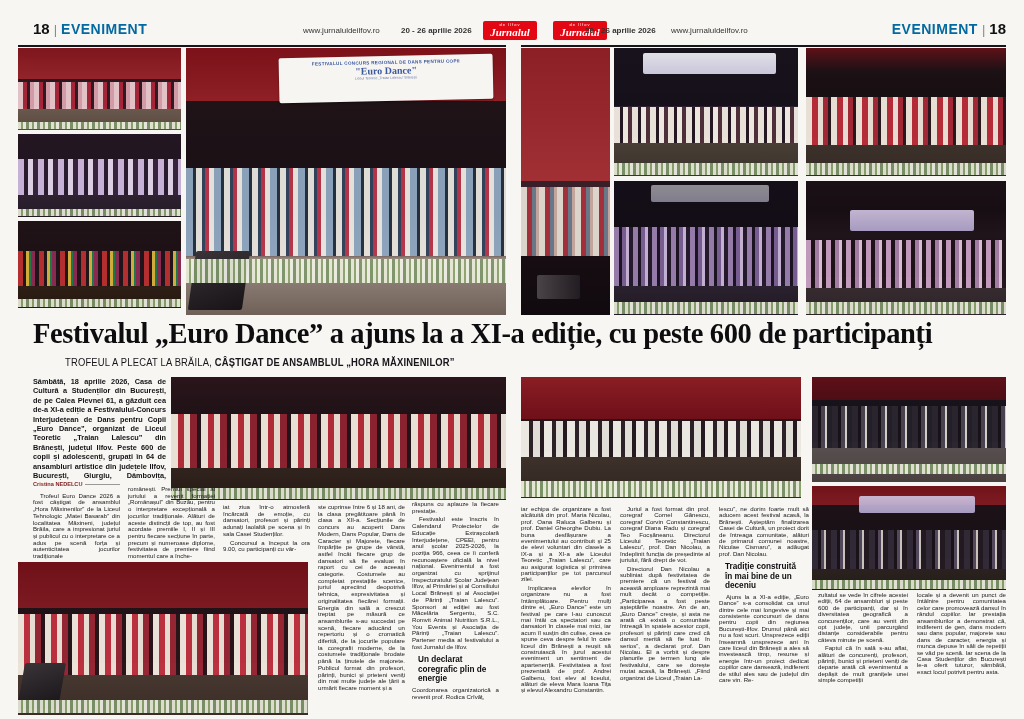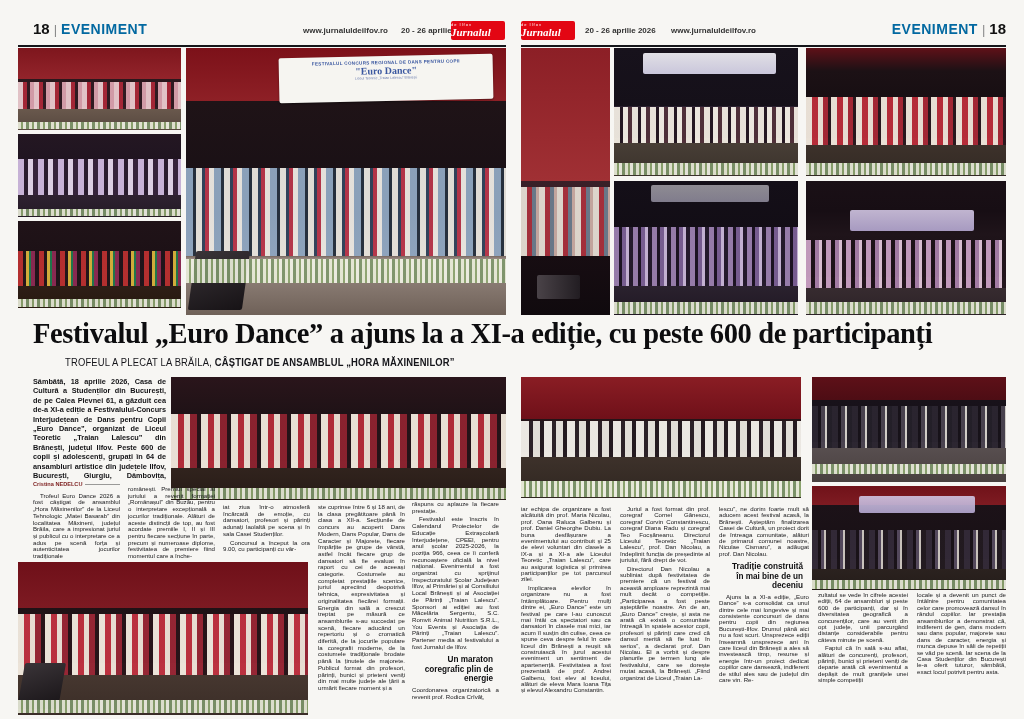--- a/index.html
+++ b/index.html
@@ -4,24 +4,24 @@
 <style>
   html,body{margin:0;padding:0;background:#e9e7e3;}
   .sheet{position:relative;width:1024px;height:719px;background:#f7f6f3;overflow:hidden;
          font-family:"Liberation Sans","DejaVu Sans",sans-serif;color:#1a1a1a;}
 
   
   .pg-head{position:absolute;top:20px;height:24px;font-size:13px;}
   .head-num{font-weight:bold;font-size:15px;color:#111;}
   .head-sep{color:#888;font-weight:normal;margin:0 4px;}
   .head-section{font-weight:bold;color:#0369a1;letter-spacing:.5px;font-size:14px;}
-  .head-site{position:absolute;font-size:8px;color:#333;font-weight:bold;top:6px;}
+  .head-site{position:absolute;font-size:8px;color:#333;font-weight:normal;top:6px;}
   .head-date{position:absolute;font-size:8px;color:#333;font-weight:bold;top:6px;}
   .logo{position:absolute;top:1px;width:54px;height:19px;background:#e30613;border-radius:2px;
-        display:flex;flex-direction:column;align-items:flex-start;justify-content:center;line-height:1;}
+        display:flex;flex-direction:column;align-items:center;justify-content:center;line-height:1;margin-left:32px;}
   .logo .logo-top{font-size:4px;color:#fff;letter-spacing:1px;}
   .logo .logo-main{font-family:"Liberation Serif","DejaVu Serif",serif;font-style:italic;
         font-weight:bold;color:#fff;font-size:11px;}
   .head-rule{position:absolute;top:45px;height:2px;background:#15161a;}
 
   
   .headline{position:absolute;left:33px;top:316px;width:980px;
         font-family:"Liberation Serif","DejaVu Serif",serif;font-weight:bold;font-size:30px;
         letter-spacing:-.4px;white-space:nowrap;transform:scaleX(.95);transform-origin:left center;color:#0d0d0f;}
   .kicker{position:absolute;left:65px;top:357px;font-size:10px;white-space:nowrap;
@@ -29,21 +29,21 @@
   .kicker .k-reg{font-weight:normal;}
   .kicker .k-bold{font-weight:bold;}
 
   
   .lead{position:absolute;left:33px;top:377px;width:133px;height:104px;overflow:hidden;
         font-size:7.3px;line-height:9.4px;font-weight:bold;text-align:justify;color:#131316;}
   .col{position:absolute;overflow:hidden;text-align:justify;font-size:6.1px;line-height:6.7px;color:#17171a;}
   .col.right-pg{line-height:6.4px;}
   .col p{margin:0 0 2px 0;}
   .col p.ind{text-indent:7px;}
-  .col h3{margin:5px 0 3px 0;text-align:right;font-size:8.2px;line-height:9.5px;padding:0 6px;color:#0e0e10;}
+  .col h3{margin:5px 0 3px 0;text-align:left;font-size:8.2px;line-height:9.5px;padding:0 6px;color:#0e0e10;}
   .byline-row{display:flex;align-items:center;gap:3px;margin-bottom:5px;}
   .byline-name{font-size:5.6px;font-weight:bold;color:#7c1d1d;white-space:nowrap;}
   .byline-rule{flex:1;height:1px;background:#9a9a98;}
 
   
   .photo{position:absolute;overflow:hidden;background:#241a1e;}
   .photo::before{content:'';position:absolute;left:0;right:0;top:var(--rt,40%);height:var(--rh,30%);
         background:var(--row);opacity:.96;}
   .photo::after{content:'';position:absolute;left:0;right:0;bottom:var(--fb,1%);height:var(--fh2,9%);
         background:repeating-linear-gradient(90deg,#edf0dd 0 3px,#8fa871 3px 5px,#f5f6ea 5px 8px,#7e976b 8px 11px);
@@ -174,21 +174,21 @@
   <div class="col" style="left:223px;top:504px;width:87px;height:59px;">
     <p>iat ziua într-o atmosferă încărcată de emoție, cu dansatori, profesori și părinți adunați laolaltă pe scena și în sala Casei Studenților.</p>
     <p class="ind">Concursul a început la ora 9.00, cu participanți cu vâr-</p>
   </div>
   <div class="col" style="left:318px;top:504px;width:87px;height:215px;">
     <p>ste cuprinse între 6 și 18 ani, de la clasa pregătitoare până în clasa a XII-a. Secțiunile de concurs au acoperit Dans Modern, Dans Popular, Dans de Caracter și Majorete, fiecare împărțite pe grupe de vârstă, astfel încât fiecare grup de dansatori să fie evaluat în raport cu cei de aceeași categorie. Costumele au completat prestațiile scenice, juriul apreciind deopotrivă tehnica, expresivitatea și originalitatea fiecărei formații. Energia din sală a crescut treptat pe măsură ce ansamblurile s-au succedat pe scenă, fiecare aducând un repertoriu și o cromatică diferită, de la jocurile populare la coregrafii moderne, de la costumele tradiționale brodate până la ținutele de majorete. Publicul format din profesori, părinți, bunici și prieteni veniți din mai multe județe ale țării a urmărit fiecare moment și a</p>
   </div>
   <div class="col" style="left:412px;top:501px;width:87px;height:218px;">
     <p>răspuns cu aplauze la fiecare prestație.</p>
     <p class="ind">Festivalul este înscris în Calendarul Proiectelor de Educație Extrașcolară Interjudețene, CPEEI, pentru anul școlar 2025-2026, la poziția 966, ceea ce îi conferă recunoaștere oficială la nivel național. Evenimentul a fost organizat cu sprijinul Inspectoratului Școlar Județean Ilfov, al Primăriei și al Consiliului Local Brănești și al Asociației de Părinți „Traian Lalescu”. Sponsori ai ediției au fost Măcelăria Sergentu, S.C. Romvit Animal Nutrition S.R.L., You Events și Asociația de Părinți „Traian Lalescu”. Partener media al festivalului a fost Jurnalul de Ilfov.</p>
-    <h3>Un maraton coregrafic plin de energie</h3>
+    <h3>Un declarat coregrafic plin de energie</h3>
     <p>Coordonarea organizatorică a revenit prof. Rodica Crîvăț,</p>
   </div>
 
   <div class="photo ph-bot" style="left:18px;top:562px;width:290px;height:153px;">
     <div class="speaker" style="left:1%;bottom:4%;width:14%;height:30%;transform:skewX(-10deg);"></div>
   </div>
 
   <div class="photo ph-rwide" style="left:521px;top:377px;width:280px;height:121px;"></div>
   <div class="photo ph-rs1" style="left:812px;top:377px;width:194px;height:105px;"></div>
   <div class="photo ph-rs2" style="left:812px;top:486px;width:194px;height:104px;">

